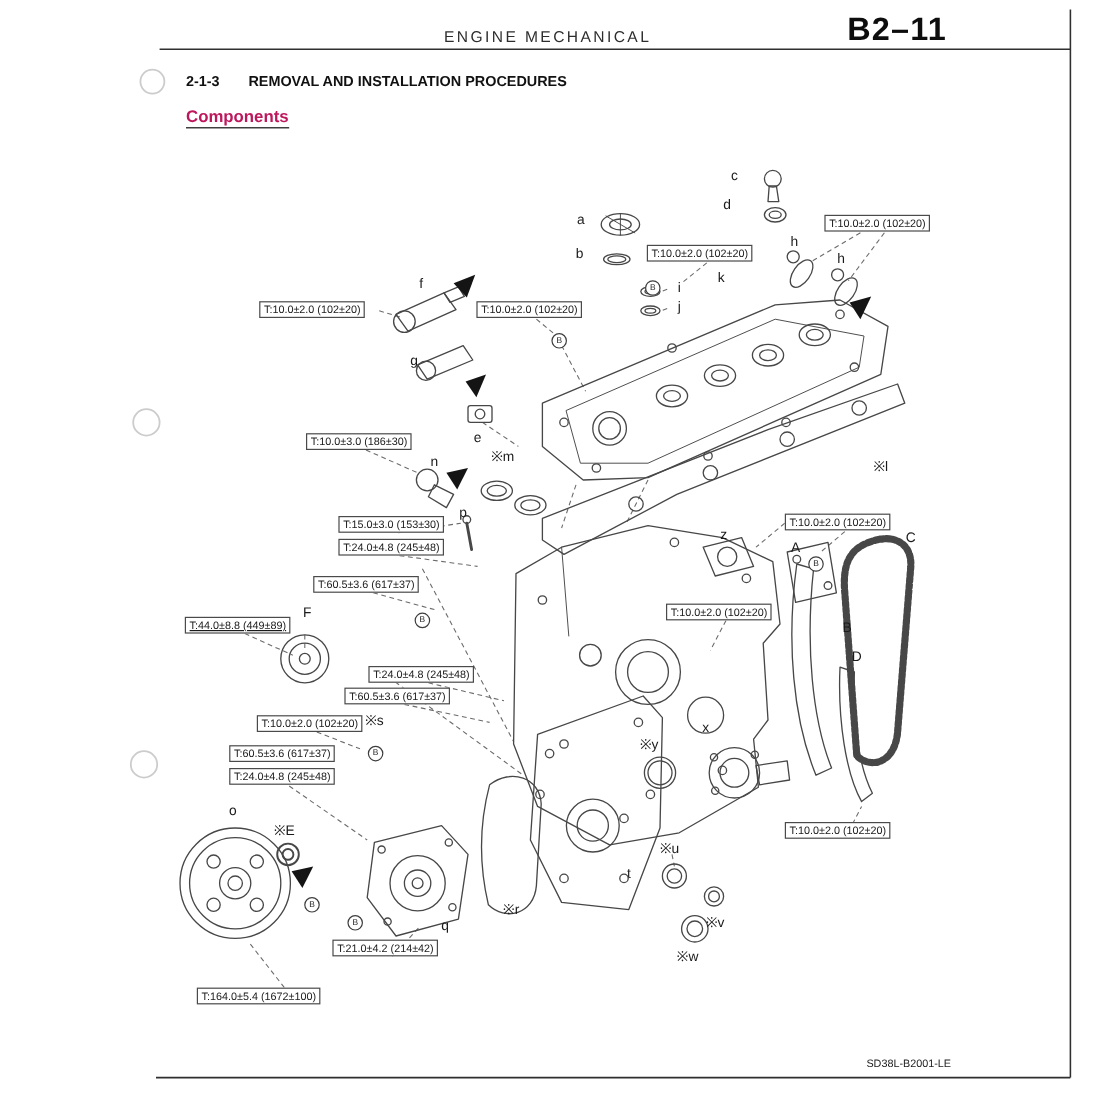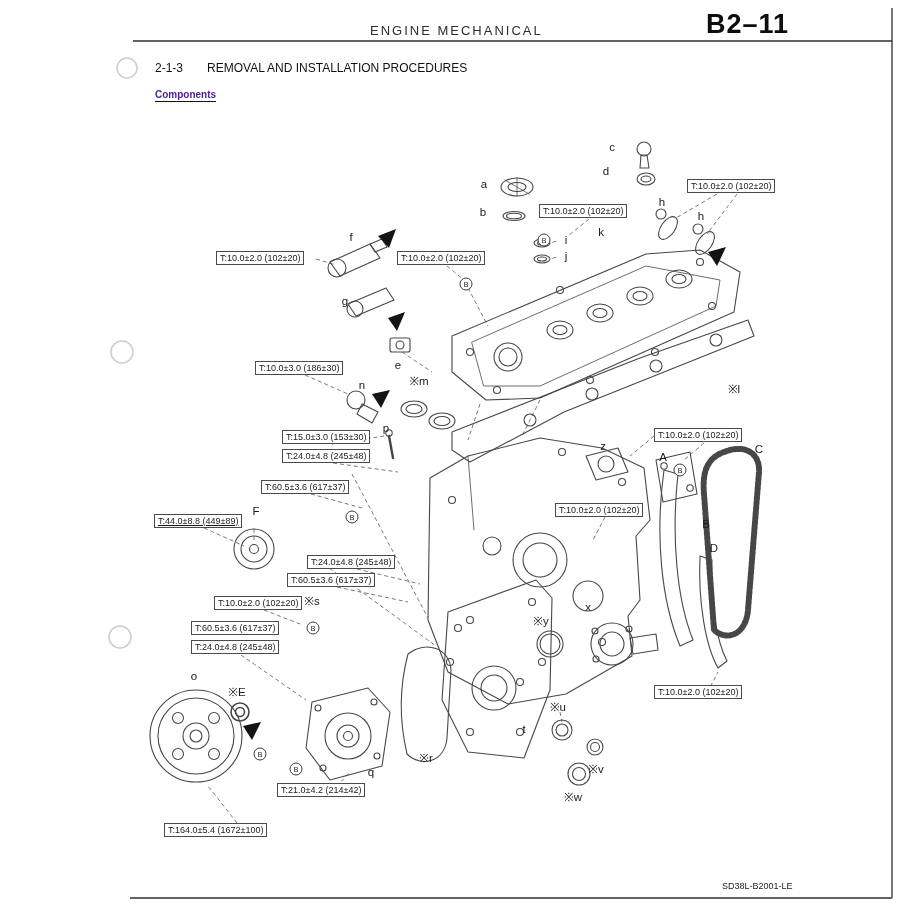--- a/index.html
+++ b/index.html
@@ -1,23 +1,23 @@
 <!DOCTYPE html>
 <html><head>
 <meta charset="utf-8">
 <style>
   html,body{margin:0;padding:0;background:#ffffff;}
   body{width:916px;height:916px;overflow:hidden;font-family:"Liberation Sans",sans-serif;}
   .page{position:relative;width:916px;height:916px;background:#ffffff;}
   .art{position:absolute;left:0;top:0;pointer-events:none;}
   .header-title{position:absolute;left:370px;top:23px;font-size:13px;letter-spacing:2px;color:#2d2d2d;white-space:nowrap;}
   .page-number{position:absolute;left:706px;top:9px;font-size:27px;font-weight:700;color:#0d0d0d;letter-spacing:1px;white-space:nowrap;}
-  .section{position:absolute;left:155px;top:61px;font-size:12px;font-weight:normal;color:#111;white-space:nowrap;}
+  .section{position:absolute;left:155px;top:61px;font-size:12px;font-weight:bold;color:#111;white-space:nowrap;}
   .section .section-title{margin-left:24px;}
-  .components{position:absolute;left:155px;top:89px;font-size:10px;font-weight:bold;color:#4c1d95;border-bottom:1.4px solid #111;padding-bottom:1px;white-space:nowrap;}
+  .components{position:absolute;left:155px;top:89px;font-size:14px;font-weight:bold;color:#be185d;border-bottom:1.4px solid #111;padding-bottom:1px;white-space:nowrap;}
   .footer-code{position:absolute;left:722px;top:881px;font-size:9px;color:#222;white-space:nowrap;}
   #diagram-labels{position:absolute;left:0;top:0;width:916px;height:916px;}
   .torque-label{position:absolute;border:1px solid #4a4a4a;background:#fff;font-size:9px;line-height:12px;padding:0 3px;color:#1a1a1a;white-space:nowrap;}
   .part-label{position:absolute;transform:translate(-50%,-50%);font-size:11.5px;color:#1a1a1a;white-space:nowrap;}
   .bolt-marker{position:absolute;transform:translate(-50%,-50%);width:11px;height:11px;border:1px solid #3d3d3d;border-radius:50%;background:#fff;font-size:7px;line-height:11px;text-align:center;color:#1a1a1a;}
 </style>
 </head>
 <body>
 
 <div class="page">

